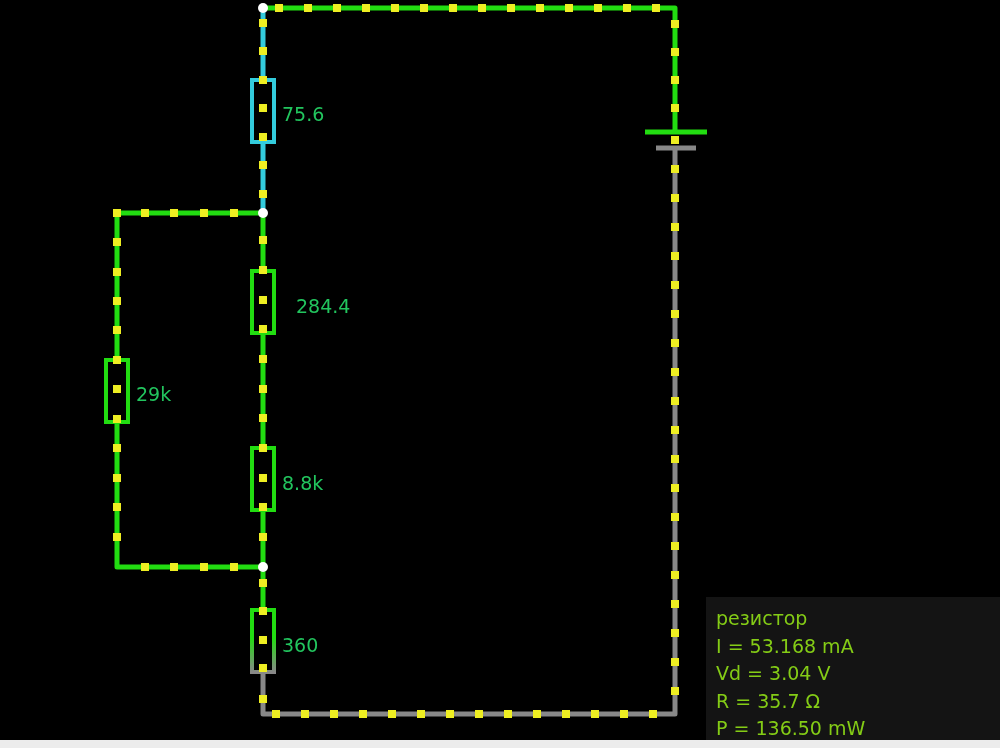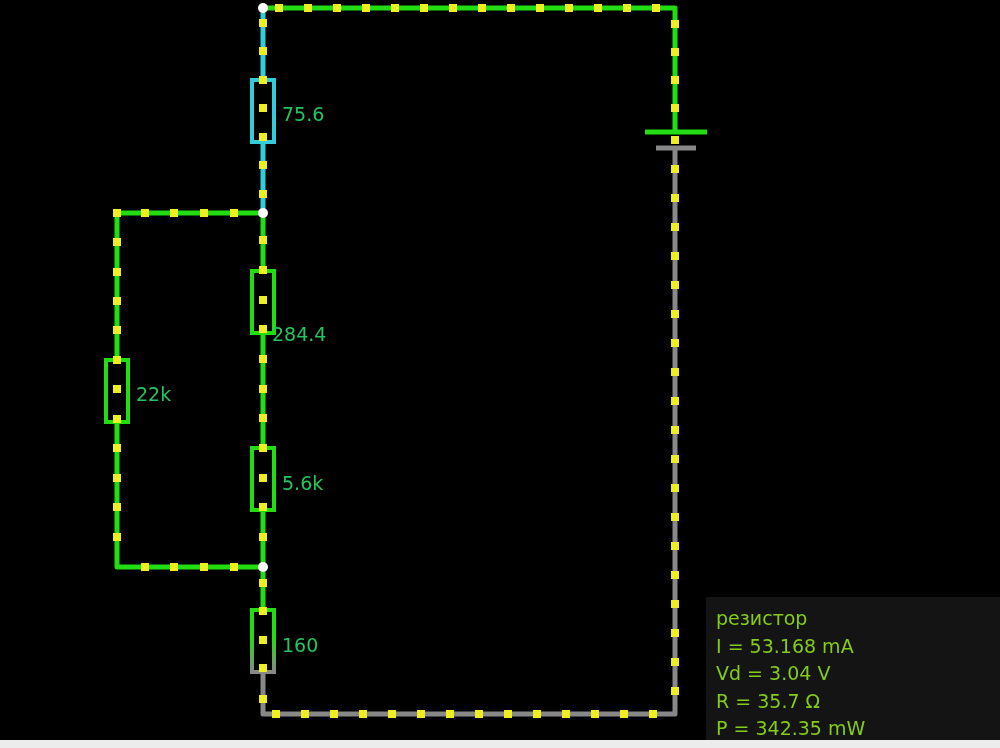--- a/index.html
+++ b/index.html
@@ -176,26 +176,26 @@
 
     <g fill="#ffffff">
       <circle cx="263" cy="8" r="5"></circle>
       <circle cx="263" cy="213" r="5"></circle>
       <circle cx="263" cy="567" r="5"></circle>
     </g>
   </svg>
 </div>
 
 <span class="res-label" style="left:282px; top:105px;">75.6</span>
-<span class="res-label" style="left:272px; top:297px;margin-top:28px;">284.4</span>
-<span class="res-label" style="left:282px; top:474px;">5.6k</span>
-<span class="res-label" style="left:136px; top:385px;">22k</span>
-<span class="res-label" style="left:282px; top:636px;">160</span>
+<span class="res-label" style="left:296px; top:297px;">284.4</span>
+<span class="res-label" style="left:282px; top:474px;">8.8k</span>
+<span class="res-label" style="left:136px; top:385px;">29k</span>
+<span class="res-label" style="left:282px; top:636px;">360</span>
 
 <div id="info-panel">
   <div>резистор</div>
   <div>I = 53.168 mA</div>
   <div>Vd = 3.04 V</div>
   <div>R = 35.7 Ω</div>
-  <div>P = 342.35 mW</div>
+  <div>P = 136.50 mW</div>
 </div>
 
 <div id="bottom-strip"></div>
 
 </body></html>

